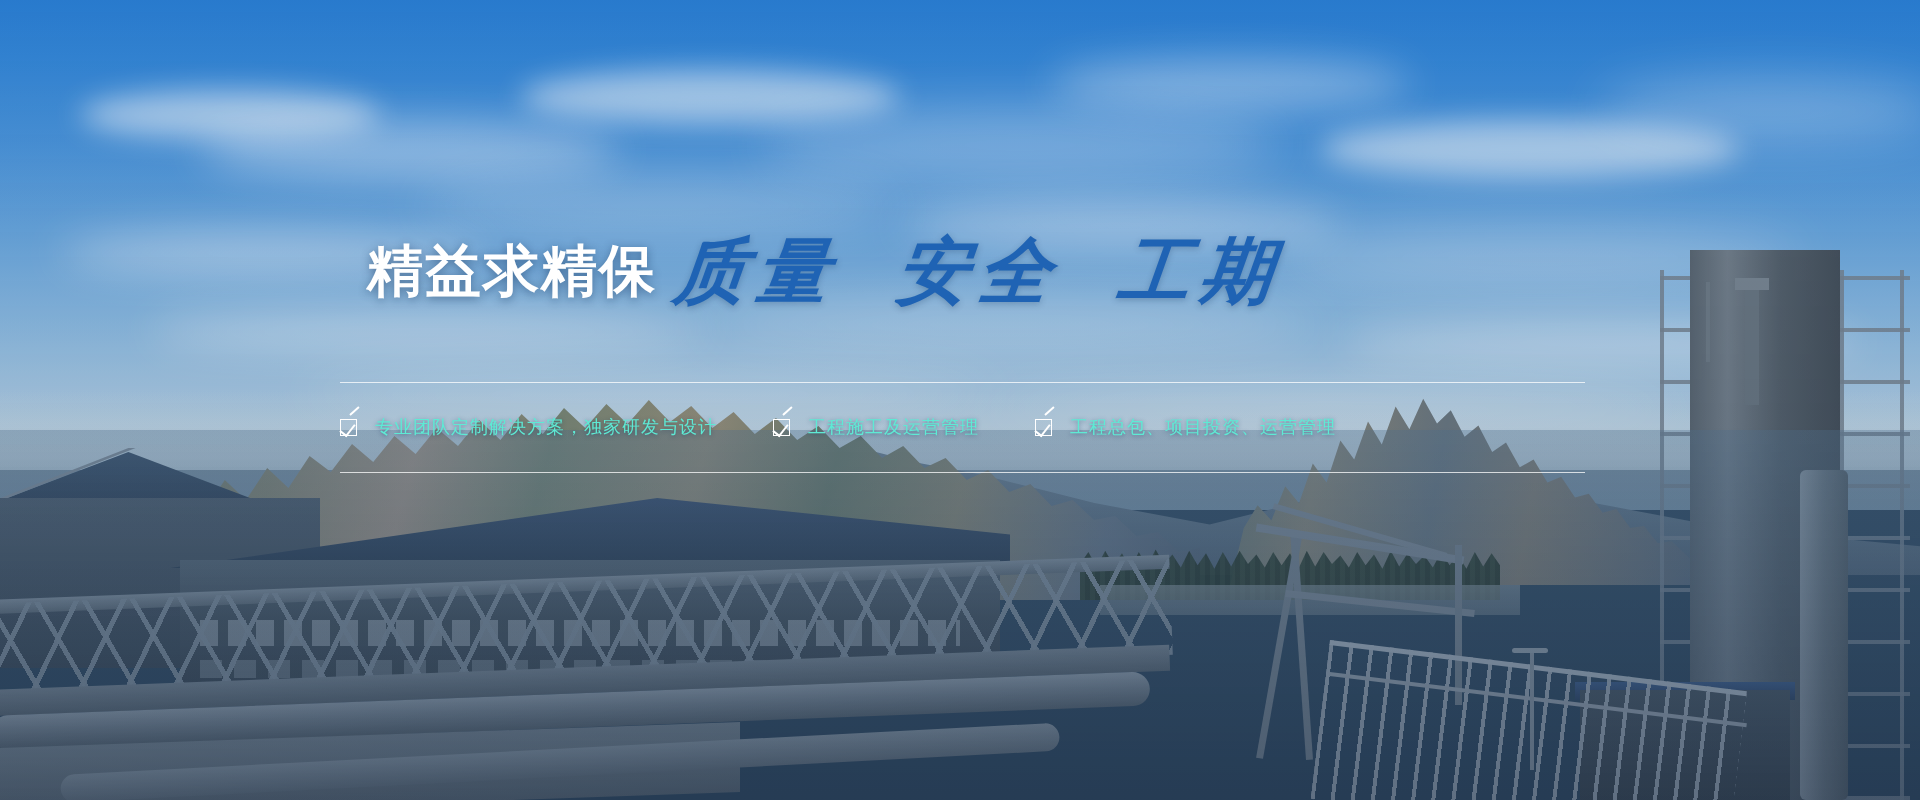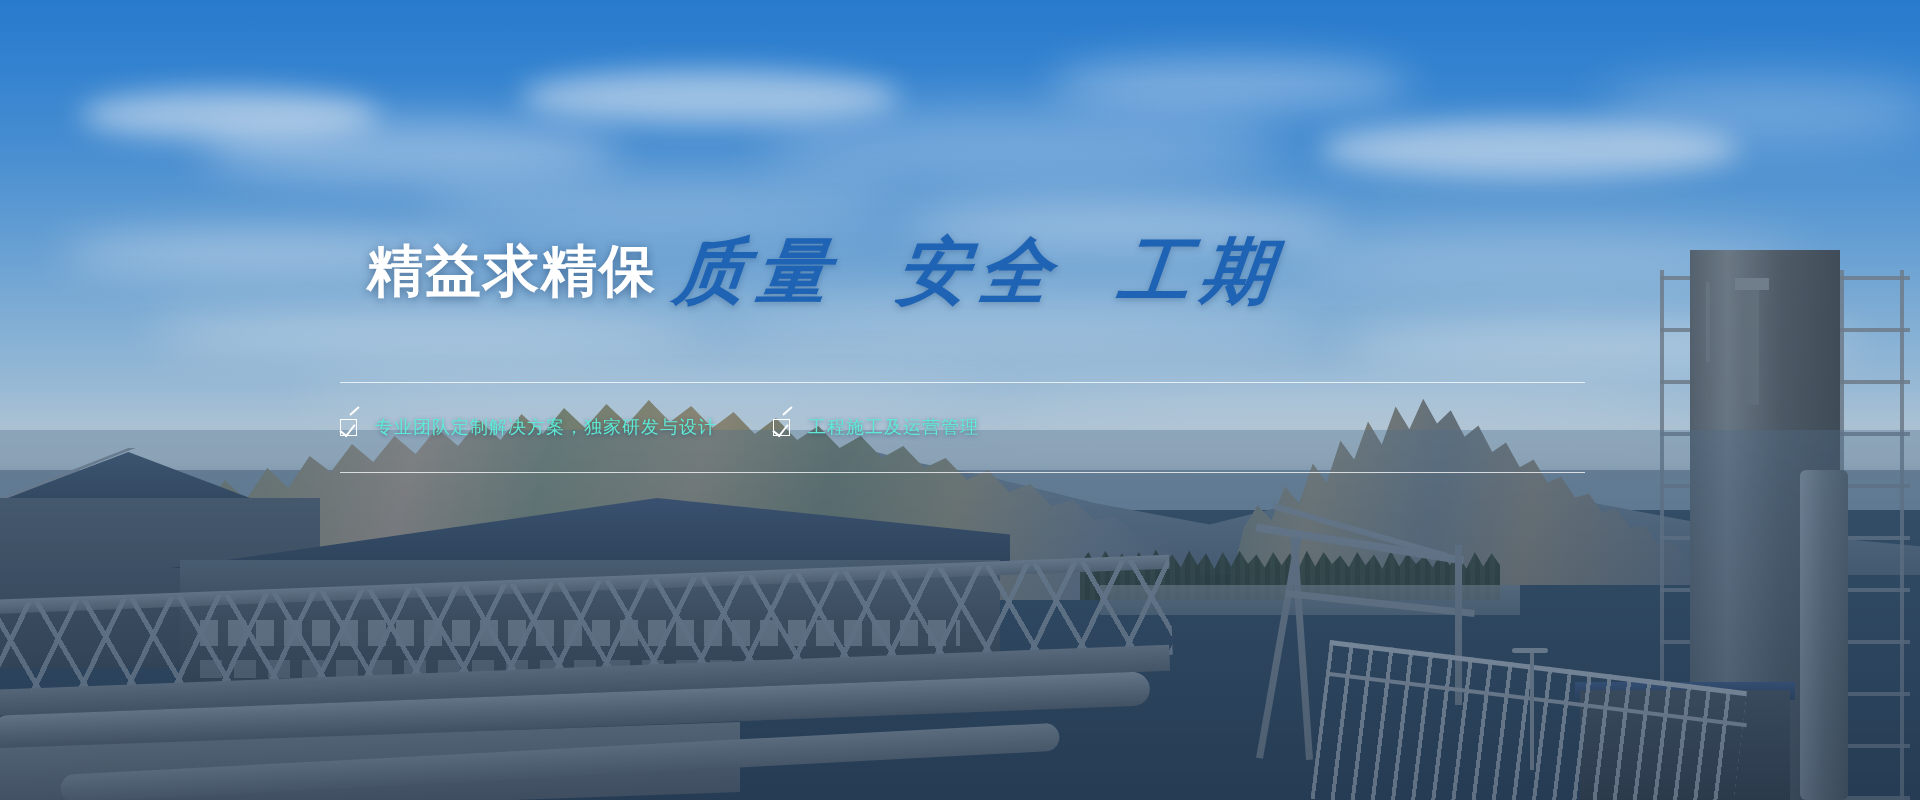--- a/index.html
+++ b/index.html
@@ -317,17 +317,21 @@
 
     <div class="features">
       <div class="feature">
         <span class="cbox"></span>
         <span>专业团队定制解决方案，独家研发与设计</span>
       </div>
       <div class="feature">
         <span class="cbox"></span>
         <span>工程施工及运营管理</span>
       </div>
+      <div class="feature">
+        <span class="cbox"></span>
+        <span>工程总包、项目投资、运营管理</span>
+      </div>
     </div>
 
     <div class="rule bot"></div>
   </div>
 </div>
 
 </body></html>

